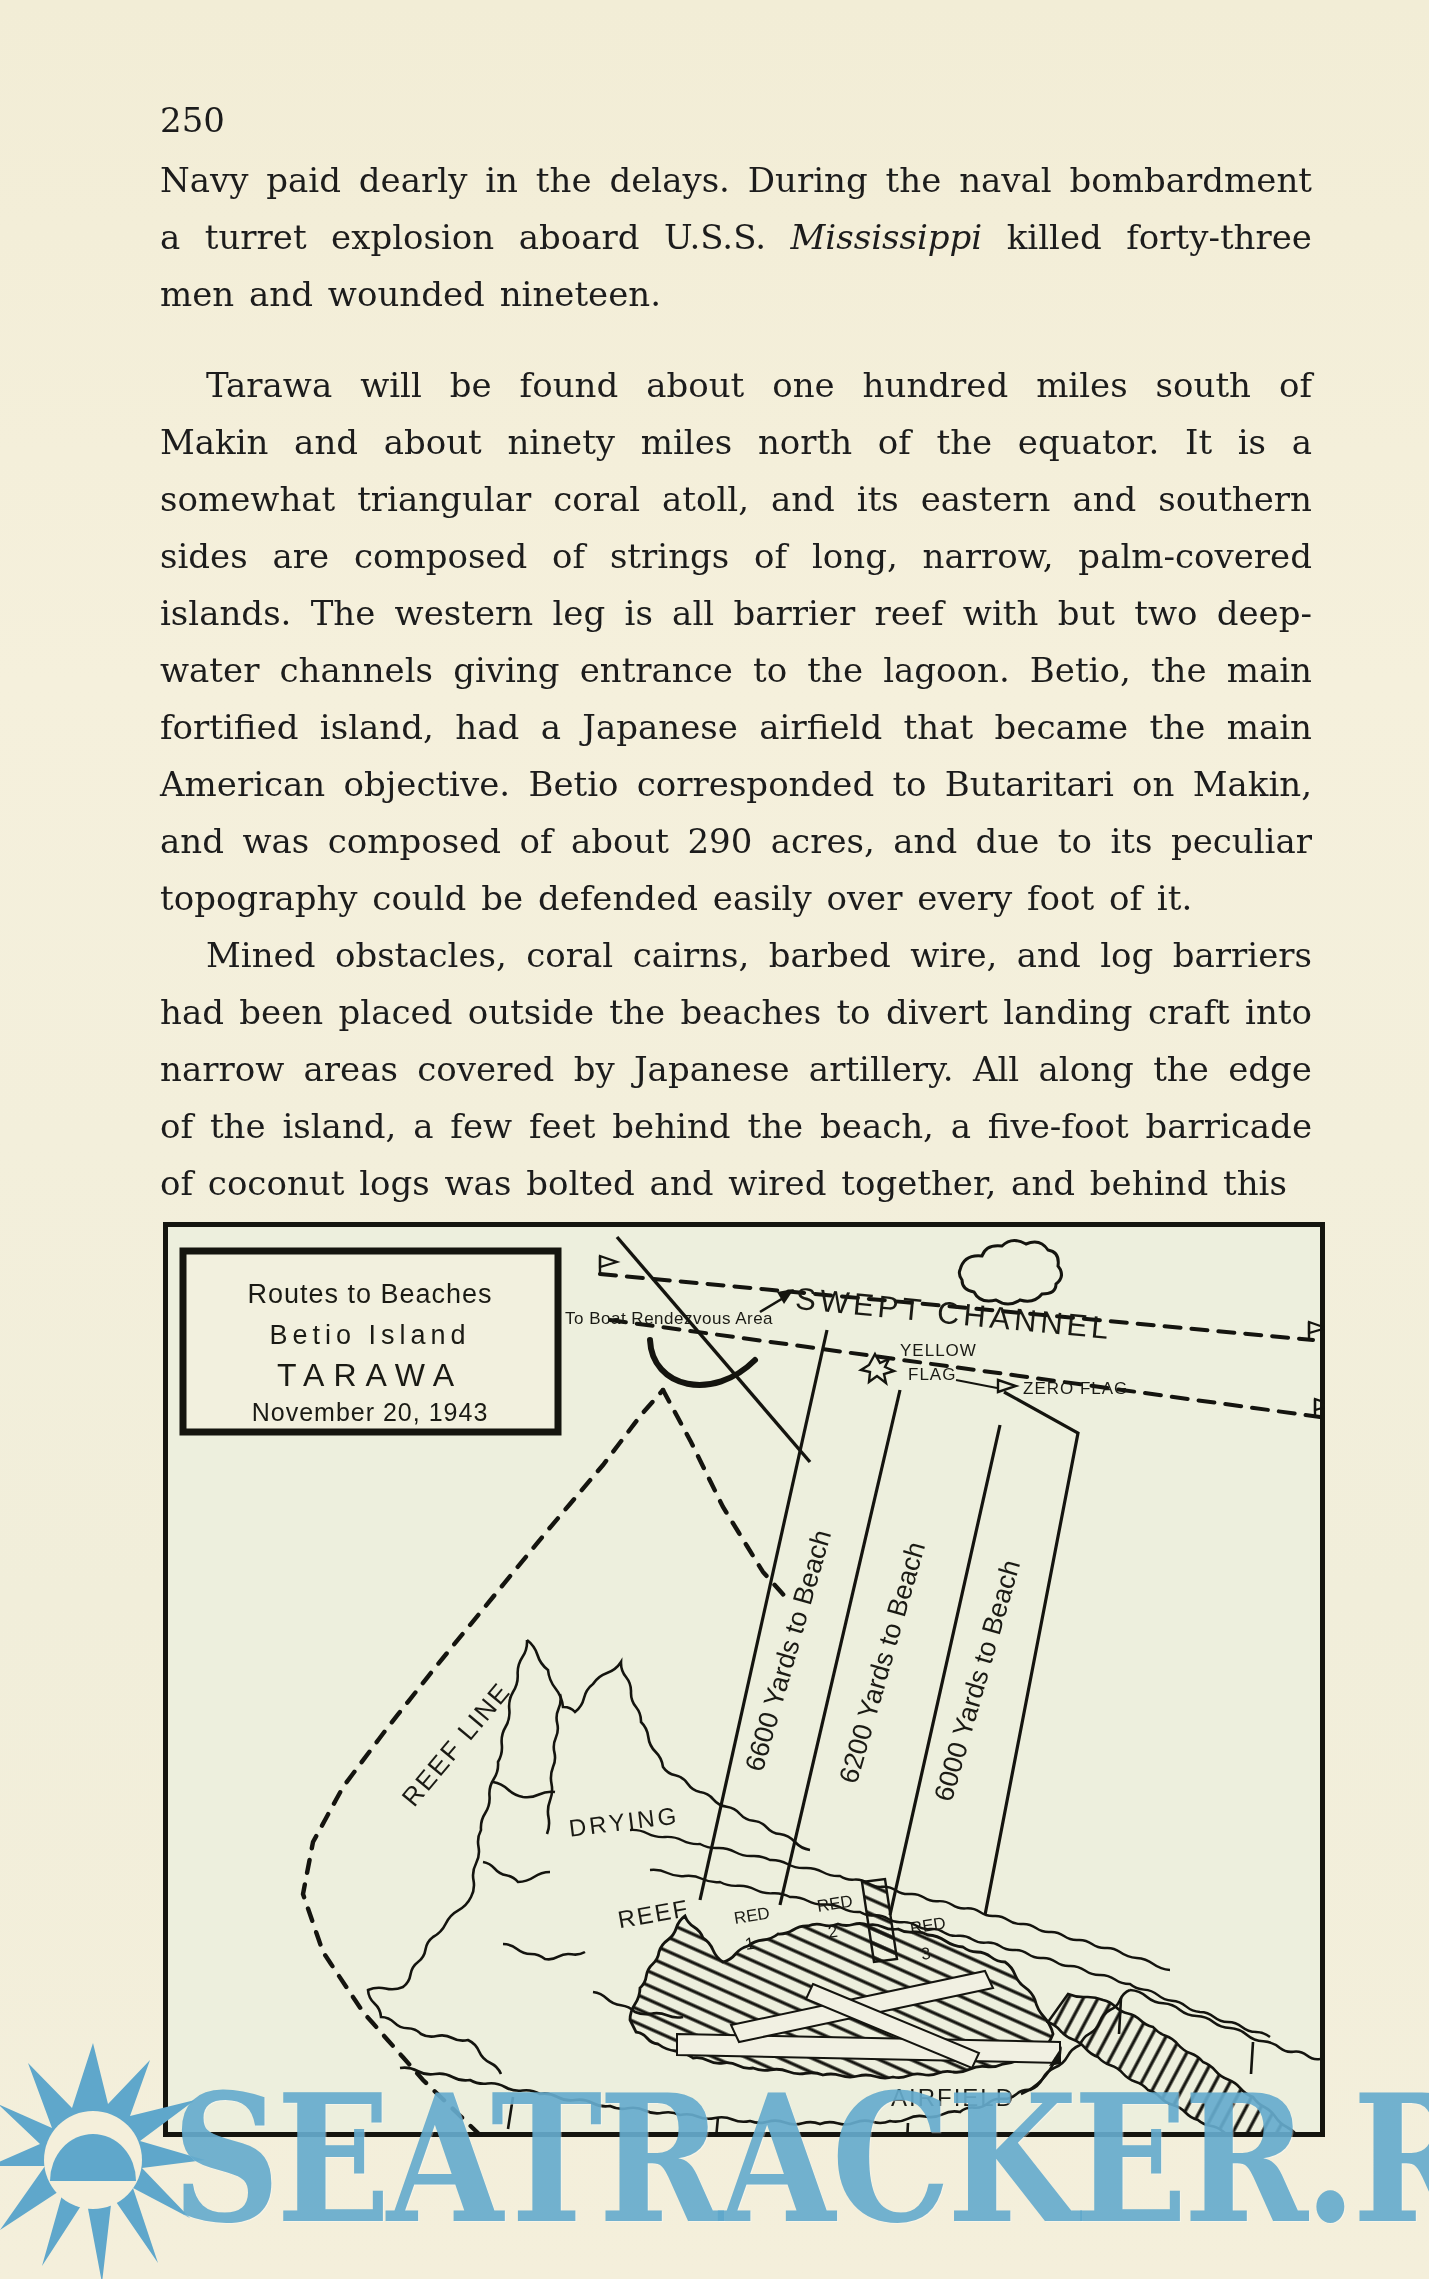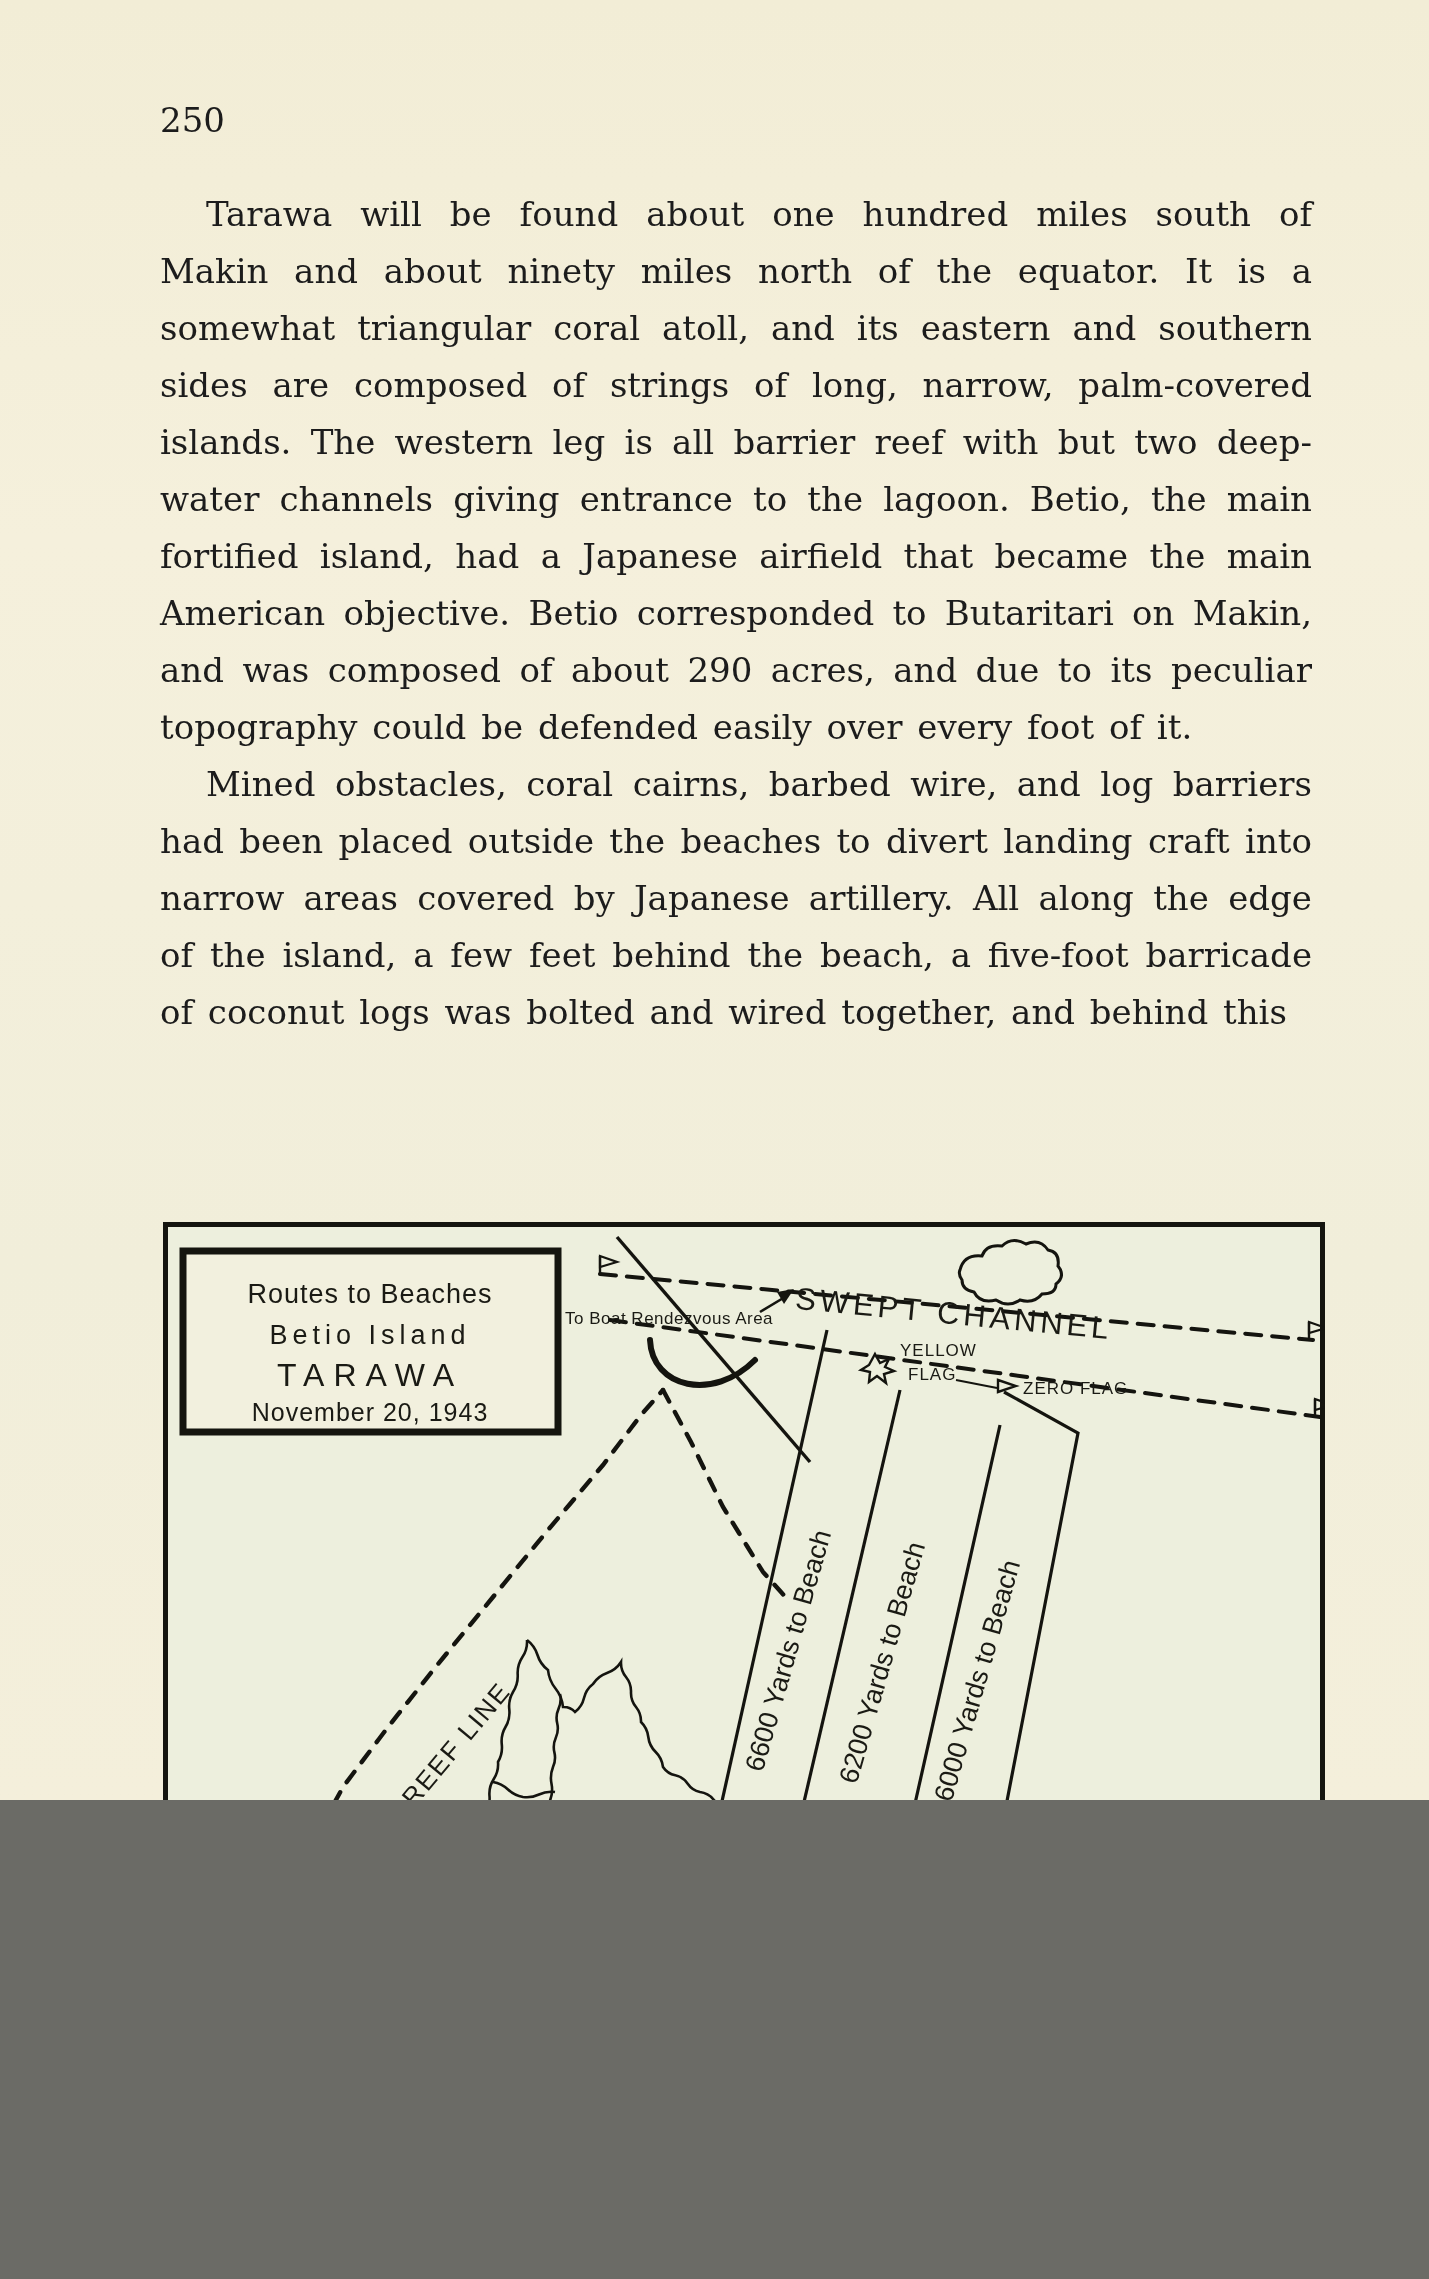--- a/index.html
+++ b/index.html
@@ -1,17 +1,17 @@
 <!DOCTYPE html>
 <html><head>
 <meta charset="utf-8">
 <style>
   html,body{margin:0;padding:0;background:#6b6b66;}
   .page{
-    position:relative;width:1429px;height:1800px;margin:0 auto;
+    position:relative;width:1429px;height:2279px;margin:0 auto;
     background:#f4efdb;
     background-image:linear-gradient(180deg,#f2edd6 0%,#f5f0dc 30%,#f1eeda 70%,#f4efdb 100%);
     overflow:hidden;color:#1c1c1c;
     font-family:"DejaVu Serif", serif;
   }
   .pagehead-num{position:absolute;left:160px;top:100px;font-size:34px;}
   .pagehead-title{position:absolute;left:360px;top:98px;font-size:34px;font-style:italic;letter-spacing:.5px;}
   .bodytext{position:absolute;left:160px;top:152px;width:1152px;
     font-size:34px;line-height:57px;text-align:justify;word-spacing:4px;}
   .bodytext p{margin:0;}
@@ -32,20 +32,21 @@
   .wm-sun{position:absolute;left:-10px;top:8px;}
 </style>
 </head>
 <body>
 
 <div class="page">
 
   <div class="pagehead-num">250</div>
 
   <div class="bodytext">
+    <p><span>Navy paid dearly in the delays. During the naval bombardment a turret explosion aboard U.S.S. </span><i>Mississippi</i><span> killed forty-three men and wounded nineteen.</span></p>
     <p class="indent gap">Tarawa will be found about one hundred miles south of Makin and about ninety miles north of the equator. It is a somewhat triangular coral atoll, and its eastern and southern sides are composed of strings of long, narrow, palm-covered islands. The western leg is all barrier reef with but two deep-water channels giving entrance to the lagoon. Betio, the main fortified island, had a Japanese airfield that became the main American objective. Betio corresponded to Butaritari on Makin, and was composed of about 290 acres, and due to its peculiar topography could be defended easily over every foot of it.</p>
     <p class="indent">Mined obstacles, coral cairns, barbed wire, and log barriers had been placed outside the beaches to divert landing craft into narrow areas covered by Japanese artillery. All along the edge of the island, a few feet behind the beach, a five-foot barricade of coconut logs was bolted and wired together, and behind this</p>
   </div>
 
   <div class="map-fig">
     <svg width="1162" height="915" viewBox="0 0 1162 915">
       <defs>
         <pattern id="hA" patternUnits="userSpaceOnUse" width="13" height="13" patternTransform="rotate(24)">
           <line x1="0" y1="6" x2="13" y2="6" stroke="#14140f" stroke-width="3.2"></line>
         </pattern>

